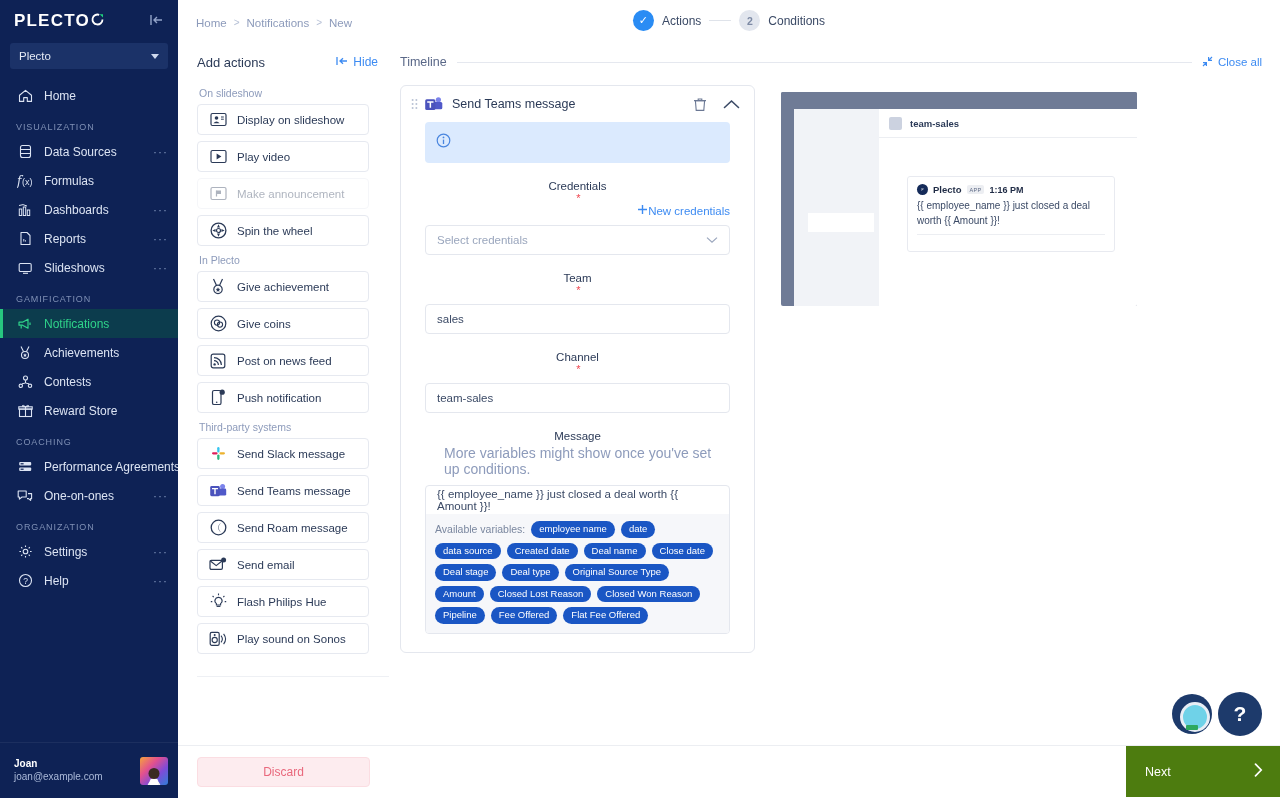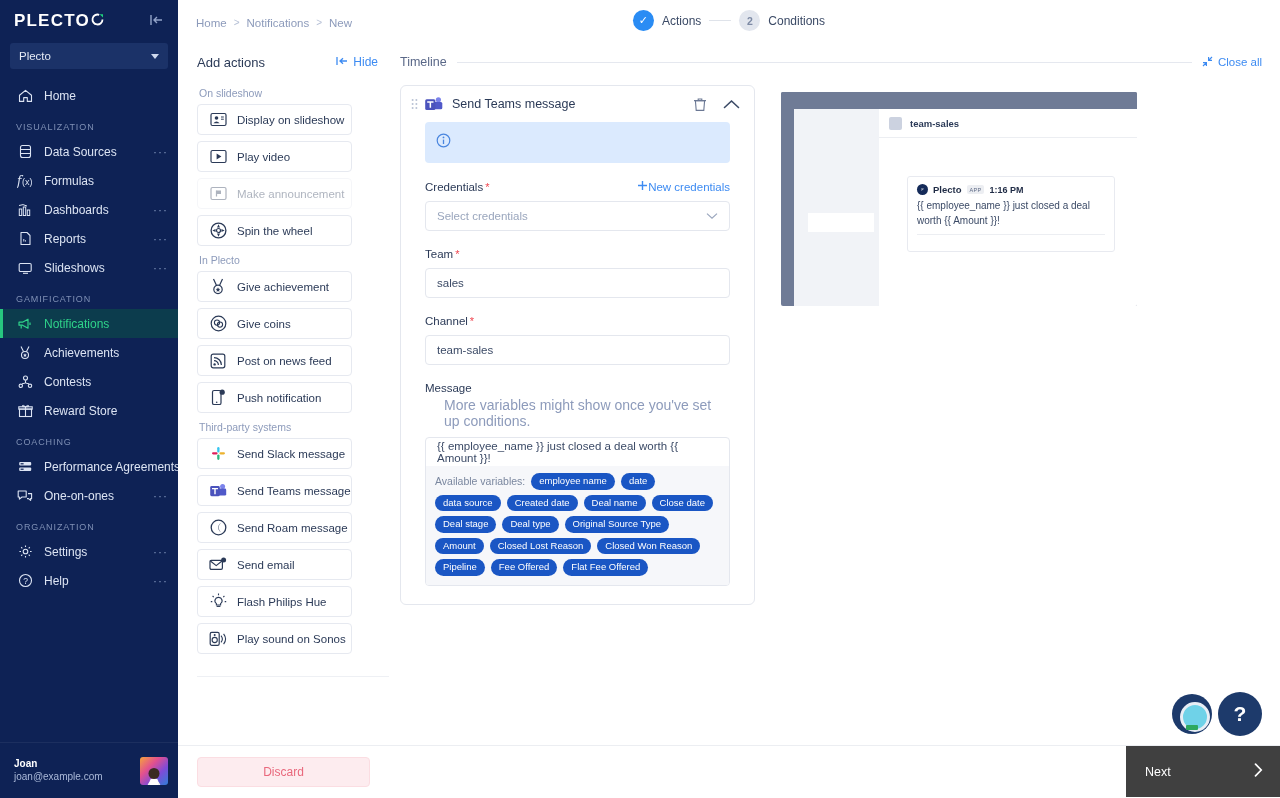--- a/index.html
+++ b/index.html
@@ -90,21 +90,21 @@
 
   
   .palette { width: 218px; flex:0 0 218px; padding: 0 0 0 19px; position:relative; }
   .palette-head { display:flex; align-items:center; height: 34px; padding-right: 18px;}
   .palette-title { font-size:13px; color:#2b3a57; }
   .hide-btn { margin-left:auto; display:flex; align-items:center; gap:5px; color:#3d8bf2; font-size:12px; cursor:pointer; }
   .hide-icon { font-size: 11px; color:#3d8bf2; }
 
   .pal-group { font-size:10.5px; color:#8d9bbb; margin: 8px 0 5px 2px; }
   .pal-item {
-    display:flex; align-items:center; height: 31px; width: 155px;
+    display:flex; align-items:center; height: 31px; width: 172px;
     border:1px solid #e6e9f0; border-radius:4px; margin-bottom: 6px;
     padding-left: 10px; cursor:pointer; background:#fff;
   }
   .pal-item .pi-icon { width:20px;height:20px;display:flex;align-items:center;justify-content:center;margin-right:9px;flex:0 0 20px;}
   .pal-item .pi-label { font-size:11.5px; color:#2b3a57; white-space:nowrap;}
   .pal-item.disabled { opacity:.38; cursor:default;}
   .pal-divider { width: 192px; height:1px; background:#eef0f4; margin-top: 22px; }
 
   
   .timeline-col { flex:1; padding: 0 18px 0 4px; min-width:0; }
@@ -130,21 +130,21 @@
   .card-body { padding: 0 24px; }
 
   .info-box {
     background:#dbeafe; border-radius:4px; padding: 11px 12px 11px 11px;
     display:flex; gap:9px; align-items:flex-start;
   }
   .info-box .ib-text { font-size:11.5px; line-height:1.55; color:#4a86df; }
   .info-box .ib-text a { color:#4a86df; text-decoration:none; cursor:pointer;}
 
   .field { margin-top: 17px; }
-  .field-row { display:flex; align-items:center; }
+  .field-row { display:flex; align-items:center;flex-direction:column; }
   .field-label { font-size:11.5px; color:#2b3a57; }
   .req { color:#f0454f; font-size:11px; margin-left:2px; }
   .field-action { margin-left:auto; display:flex; align-items:center; gap:0; color:#3d8bf2; font-size:11.5px; cursor:pointer;}
   .input {
     margin-top:8px; height:30px; border:1px solid #e4e7ee; border-radius:4px;
     display:flex; align-items:center; padding: 0 11px; font-size:11.5px; color:#3b4a66;
     background:#fff; cursor:text;
   }
   .input.placeholder { color:#9aa6bd; }
   .input .chev { margin-left:auto; color:#9aa6bd; }
@@ -190,21 +190,21 @@
   
   .footer {
     height: 53px; flex: 0 0 53px; border-top:1px solid #eceef2;
     display:flex; align-items:center; padding-left: 19px; position:relative;
   }
   .discard-btn {
     width:173px; height:30px; background:#fdecef; border:1px solid #fbdde2; border-radius:4px;
     display:flex;align-items:center;justify-content:center; color:#e9687c; font-size:12px; cursor:pointer;
   }
   .next-btn {
-    position:absolute; right:0; top:0; width:154px; height:51px; background:#404040;
+    position:absolute; right:0; top:0; width:154px; height:51px; background:#4d7c0f;
     display:flex; align-items:center; justify-content:space-between;
     padding: 0 17px 0 19px; color:#fff; font-size:12.5px; cursor:pointer;
   }
 
   .fab-wrap { position:absolute; right:18px; bottom:62px; display:flex; align-items:center; gap:6px; }
   .fab-bot {
     width:40px;height:40px;border-radius:50%; background:#1d3a6b; position:relative; overflow:hidden; cursor:pointer;
   }
   .fab-bot::before{
     content:""; position:absolute; left:8px; top:8px; width:24px;height:24px;border-radius:50%;

